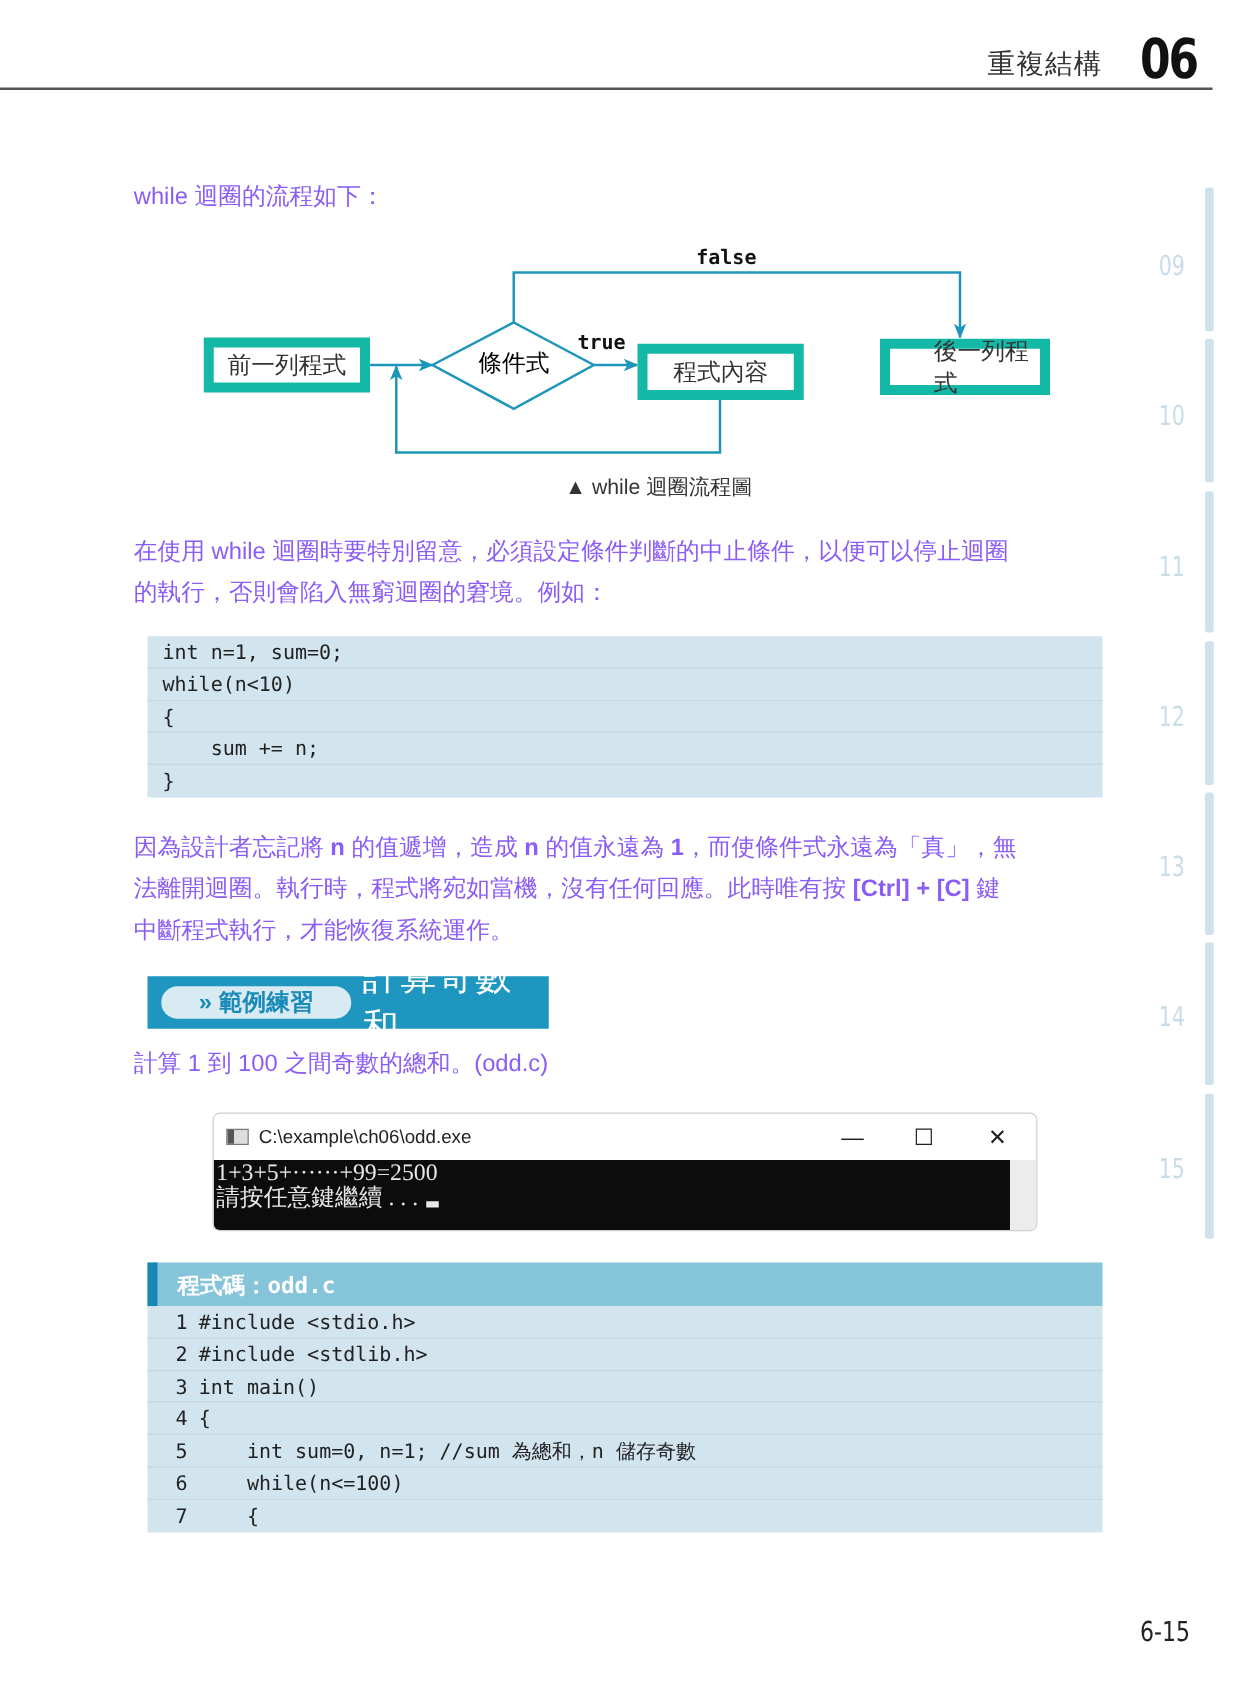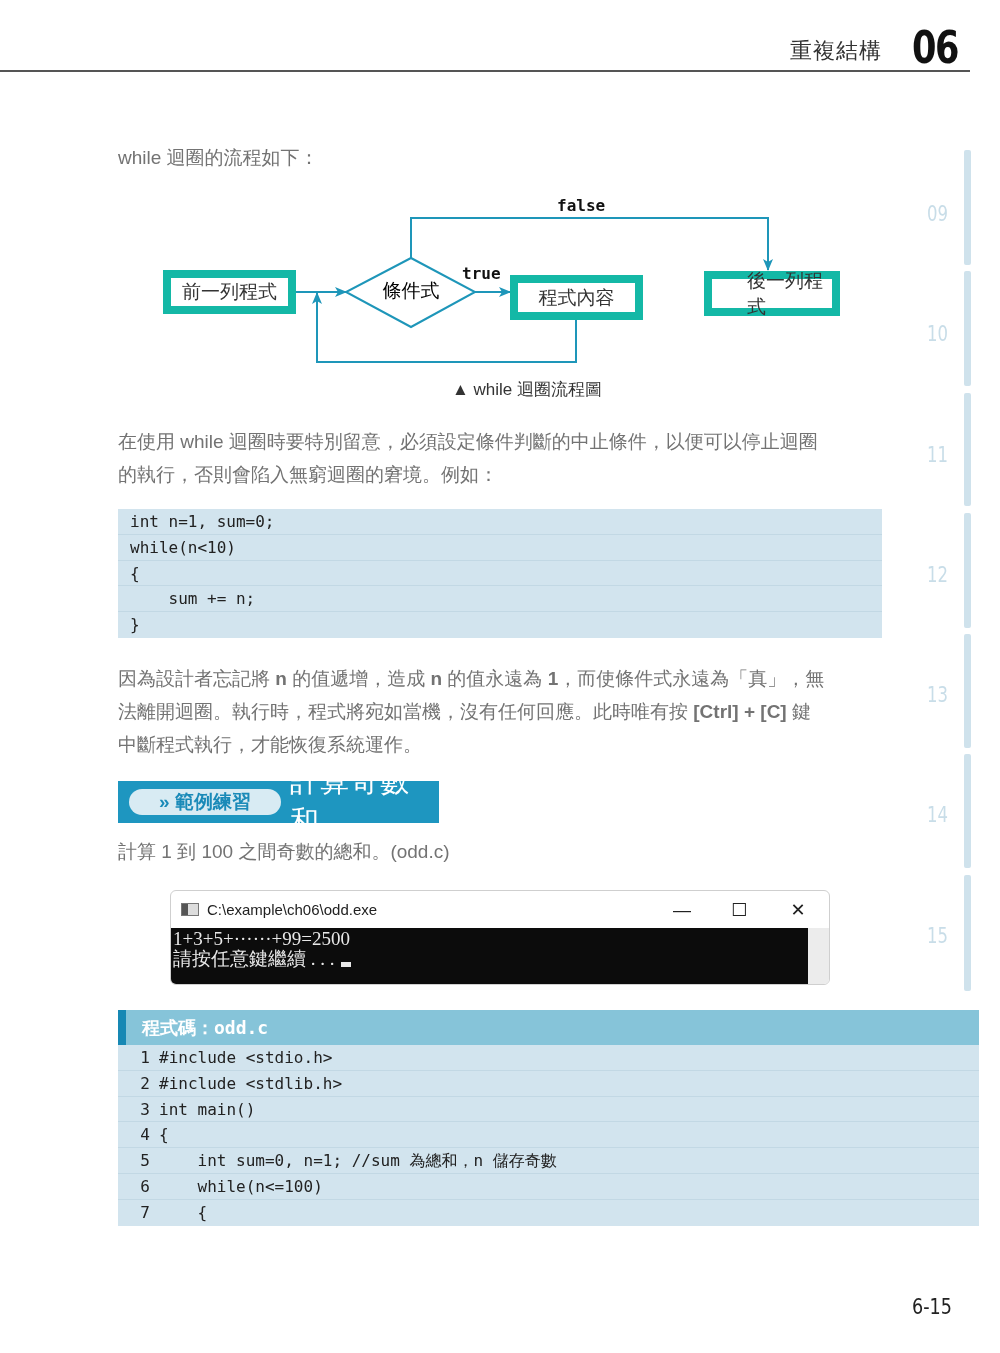--- a/index.html
+++ b/index.html
@@ -9,21 +9,21 @@
     
     .header-title { position: absolute; left: 790px; top: 36px; font-size: 22px; color: #333; letter-spacing: 1px; }
     .header-chapter { position: absolute; left: 912px; top: 22px; font-size: 44px; font-weight: bold; color: #111; font-family: "DejaVu Sans", sans-serif; letter-spacing: -2px; transform: scaleX(0.8); transform-origin: left top; }
     .header-rule { position: absolute; left: 0; top: 70px; width: 970px; height: 2px; background: #555; }
 
     
     .side-tab { position: absolute; left: 964px; width: 7px; background: #cfe2ec; border-radius: 2px; }
     .side-num { position: absolute; left: 927px; font-size: 22px; color: #c8dde8; font-family: "DejaVu Sans", sans-serif; transform: scaleX(0.75); transform-origin: left top; }
 
     
-    .para { position: absolute; left: 118px; width: 770px; font-size: 19px; line-height: 33px; color: #737373; }
+    .para { position: absolute; left: 107px; width: 770px; font-size: 19px; line-height: 33px; color: #8b5cf6; }
     .para b { font-weight: bold; }
     .fc-box { position: absolute; border: 8px solid #14b8a6; background: #fff; display: flex; align-items: center; justify-content: center; font-size: 19px; color: #333; }
     .fc-label { position: absolute; font-family: "DejaVu Sans Mono", monospace; font-weight: bold; font-size: 16px; color: #111; }
     .fc-caption { position: absolute; left: 452px; top: 378px; font-size: 17px; color: #333; }
 
     
     .code-block { position: absolute; left: 118px; top: 509px; width: 764px; background: #d2e4ee; }
     .code-line { height: 25.8px; line-height: 26px; padding-left: 12px; font-family: "DejaVu Sans Mono", monospace; font-size: 16px; color: #222; border-bottom: 1px solid #c2d8e4; white-space: pre; }
     .code-line:last-child { border-bottom: none; }
 
@@ -35,21 +35,21 @@
     
     .console-window { position: absolute; left: 170px; top: 890px; width: 660px; height: 95px; border: 1px solid #cfcfcf; border-radius: 6px; background: #fff; overflow: hidden; }
     .console-titlebar { height: 37px; display: flex; align-items: center; font-size: 15px; color: #222; }
     .console-icon { width: 18px; height: 13px; border: 1px solid #777; margin-left: 10px; margin-right: 8px; background: linear-gradient(90deg, #555 0 35%, #ddd 35%); }
     .win-btn { position: absolute; top: 8px; width: 30px; height: 22px; display: flex; align-items: center; justify-content: center; font-size: 18px; color: #222; }
     .console-body { position: absolute; left: 0; top: 37px; width: 637px; height: 57px; background: #0c0c0c; color: #e8e8e8; font-family: "Liberation Serif", "DejaVu Serif", serif; font-size: 19px; line-height: 20px; padding-left: 2px; padding-top: 1px; }
     .console-scroll { position: absolute; left: 637px; top: 37px; width: 23px; height: 57px; background: #ececec; }
     .cursor { display: inline-block; width: 10px; height: 5px; background: #e8e8e8; vertical-align: -2px; margin-left: 6px; }
 
     
-    .listing { position: absolute; left: 118px; top: 1010px; width: 861px; }
+    .listing { position: absolute; left: 118px; top: 1010px; width: 764px; }
     .listing-head { height: 35px; background: #86c4d9; border-left: 8px solid #1788b4; display: flex; align-items: center; padding-left: 16px; color: #fff; font-weight: bold; font-size: 18px; font-family: "DejaVu Sans Mono", monospace; }
     .listing-body { background: #d2e4ee; }
     .listing-line { height: 25.8px; line-height: 26px; font-family: "DejaVu Sans Mono", monospace; font-size: 16px; color: #222; border-bottom: 1px solid #c2d8e4; white-space: pre; display: flex; }
     .listing-line:last-child { border-bottom: none; }
     .ln { width: 44px; text-align: right; padding-right: 0; }
     .ln-sep { width: 9px; }
 
     .page-number { position: absolute; left: 912px; top: 1294px; font-size: 22px; color: #222; font-family: "DejaVu Sans", sans-serif; transform: scaleX(0.8); transform-origin: left top; }
   </style>
 </head>

